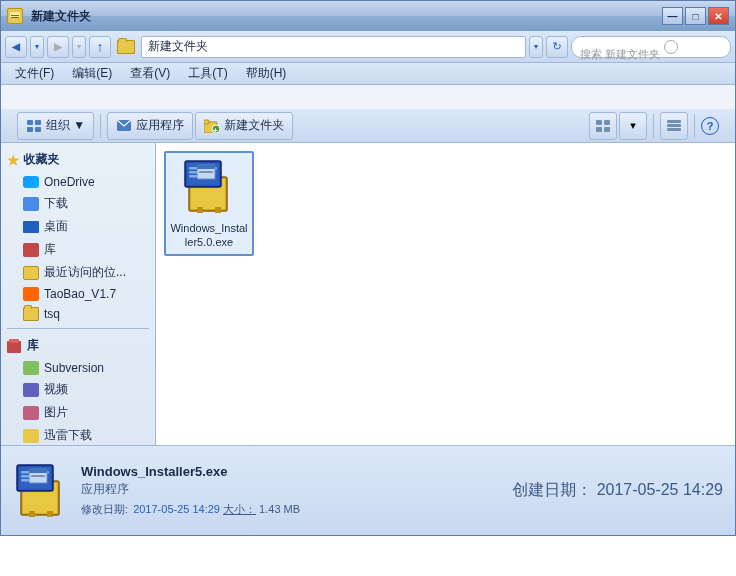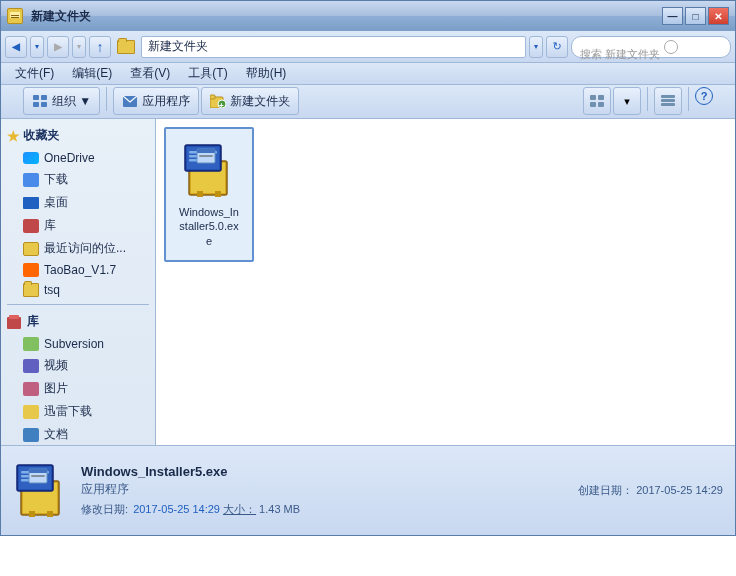--- a/index.html
+++ b/index.html
@@ -189,23 +189,25 @@
       color: #1a2a4a;
       cursor: pointer;
       border-radius: 2px;
     }
 
     
     .toolbar {
       height: 34px;
       background: linear-gradient(to bottom, #dce8f8, #c8d8f0);
       display: flex;
-      padding: 2px 22px;
+      align-items: center;
+      padding: 2px 16px;
       gap: 2px;
       border-bottom: 1px solid #a0b8d8;
+      margin-top: 24px;
     }
     .toolbar-sep {
       width: 1px;
       height: 24px;
       background: #a0b8d8;
       margin: 0 4px;
     }
     .toolbar-btn {
       height: 28px;
       padding: 0 8px;
@@ -407,21 +409,21 @@
       display: flex;
       flex-wrap: wrap;
       gap: 8px;
       align-content: flex-start;
     }
     .file-item {
       width: 90px;
       display: flex;
       flex-direction: column;
       align-items: center;
-      padding: 12px;
+      padding: 4px;
       cursor: pointer;
       border-radius: 2px;
       border: 2px solid transparent;
     }
     .file-item.selected {
       background: rgba(160,200,240,0.3);
       border-color: #6090d0;
     }
     .file-icon-large {
       width: 60px;
@@ -468,21 +470,21 @@
     .status-type {
       font-size: 12px;
       color: #3a5a8a;
       margin-bottom: 4px;
     }
     .status-details {
       font-size: 11px;
       color: #3a5a8a;
     }
     .status-created {
-      font-size: 11px;
+      font-size: 16px;
       color: #3a5a8a;
     }
 
     
     .file-area::-webkit-scrollbar { width: 8px; }
     .file-area::-webkit-scrollbar-track { background: #f0f4fa; }
     .file-area::-webkit-scrollbar-thumb { background: #a0b8d8; border-radius: 4px; }
   </style>
 </head>
 <body>

